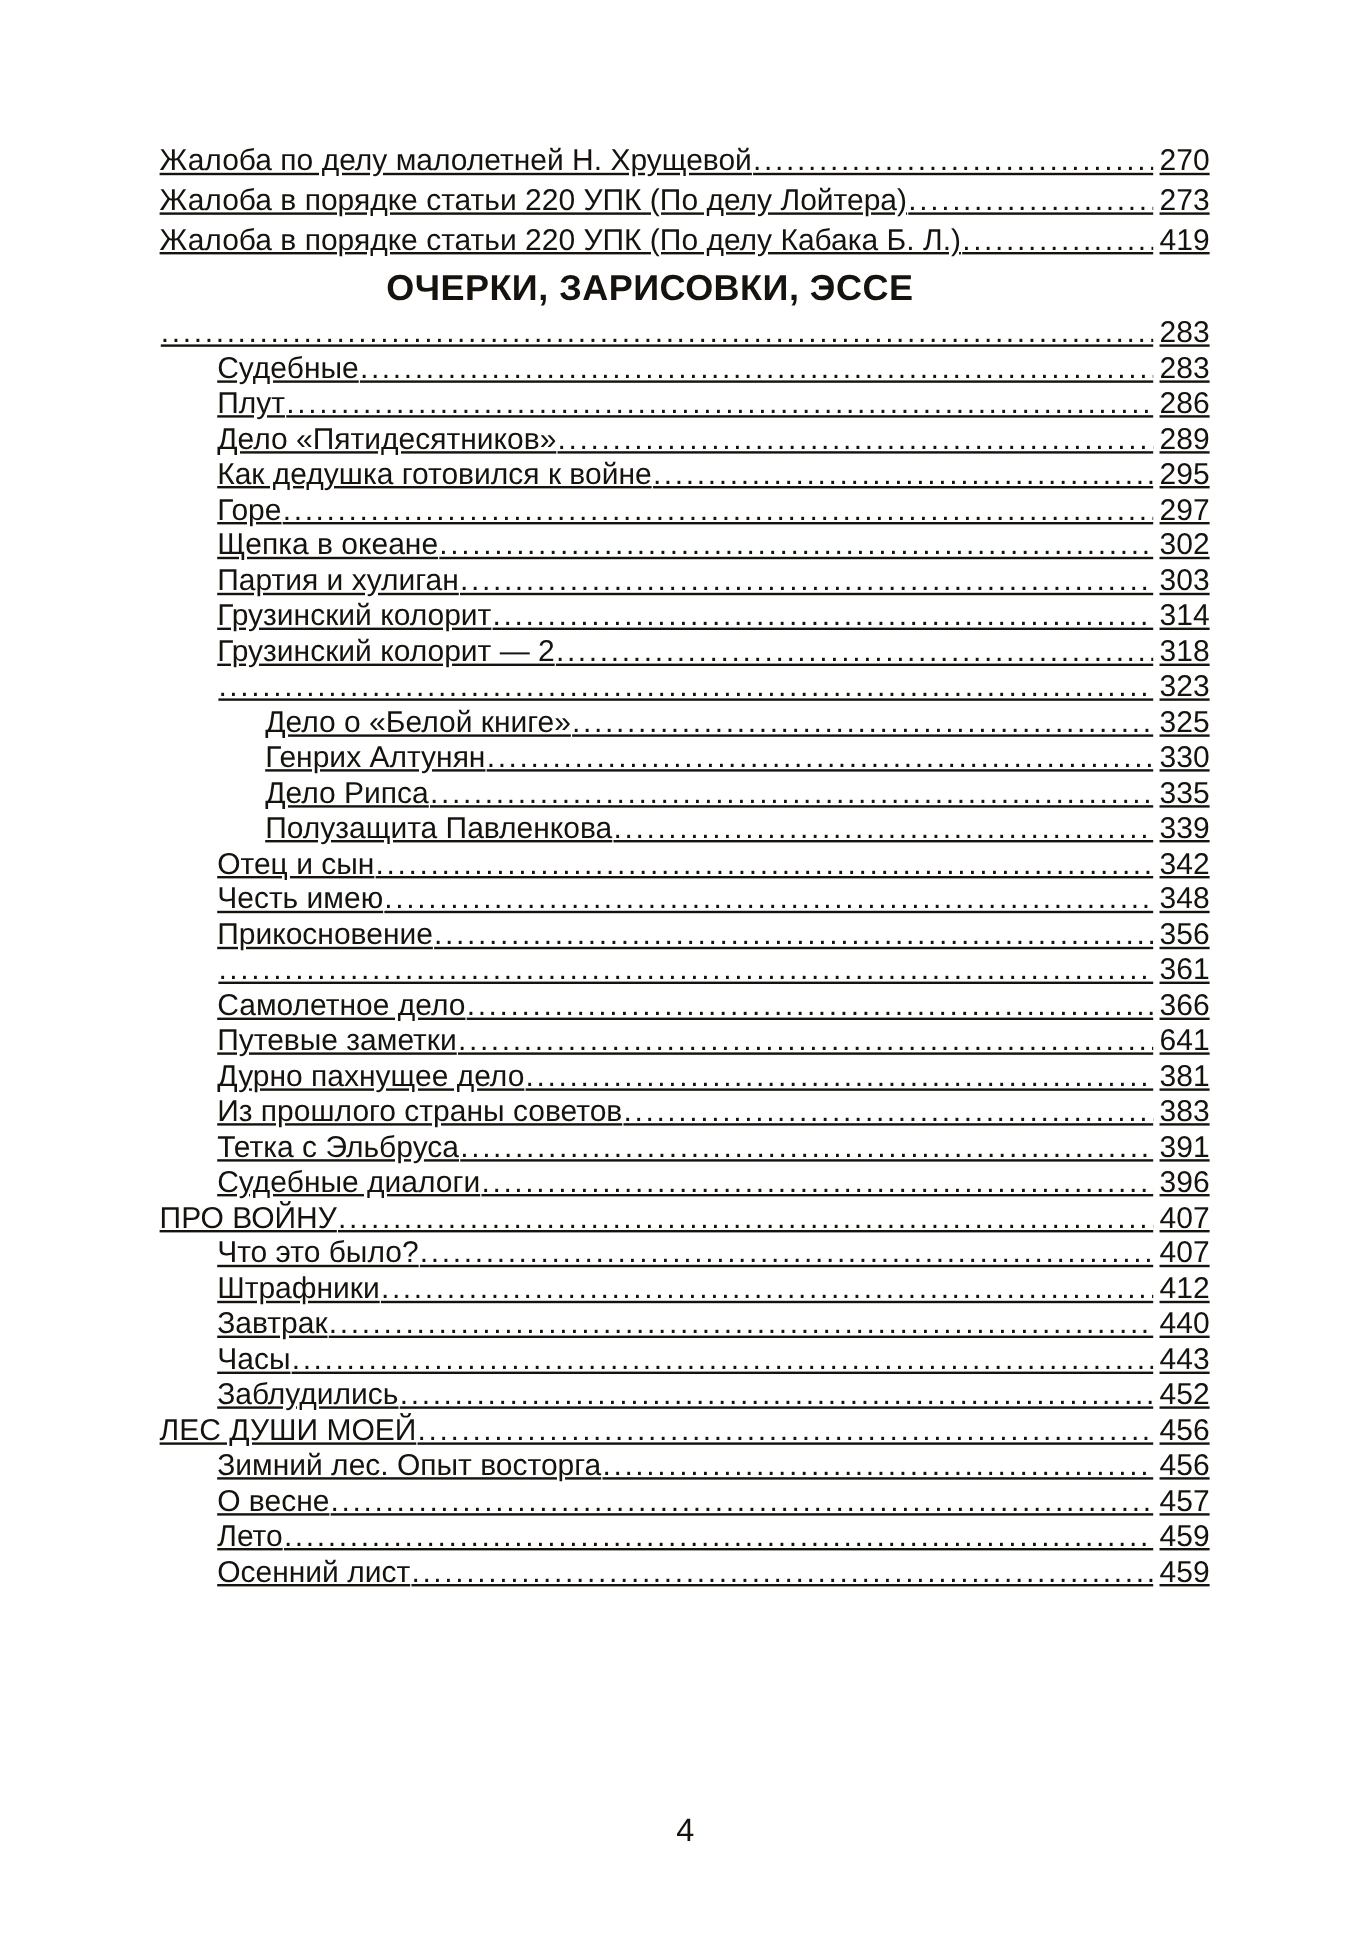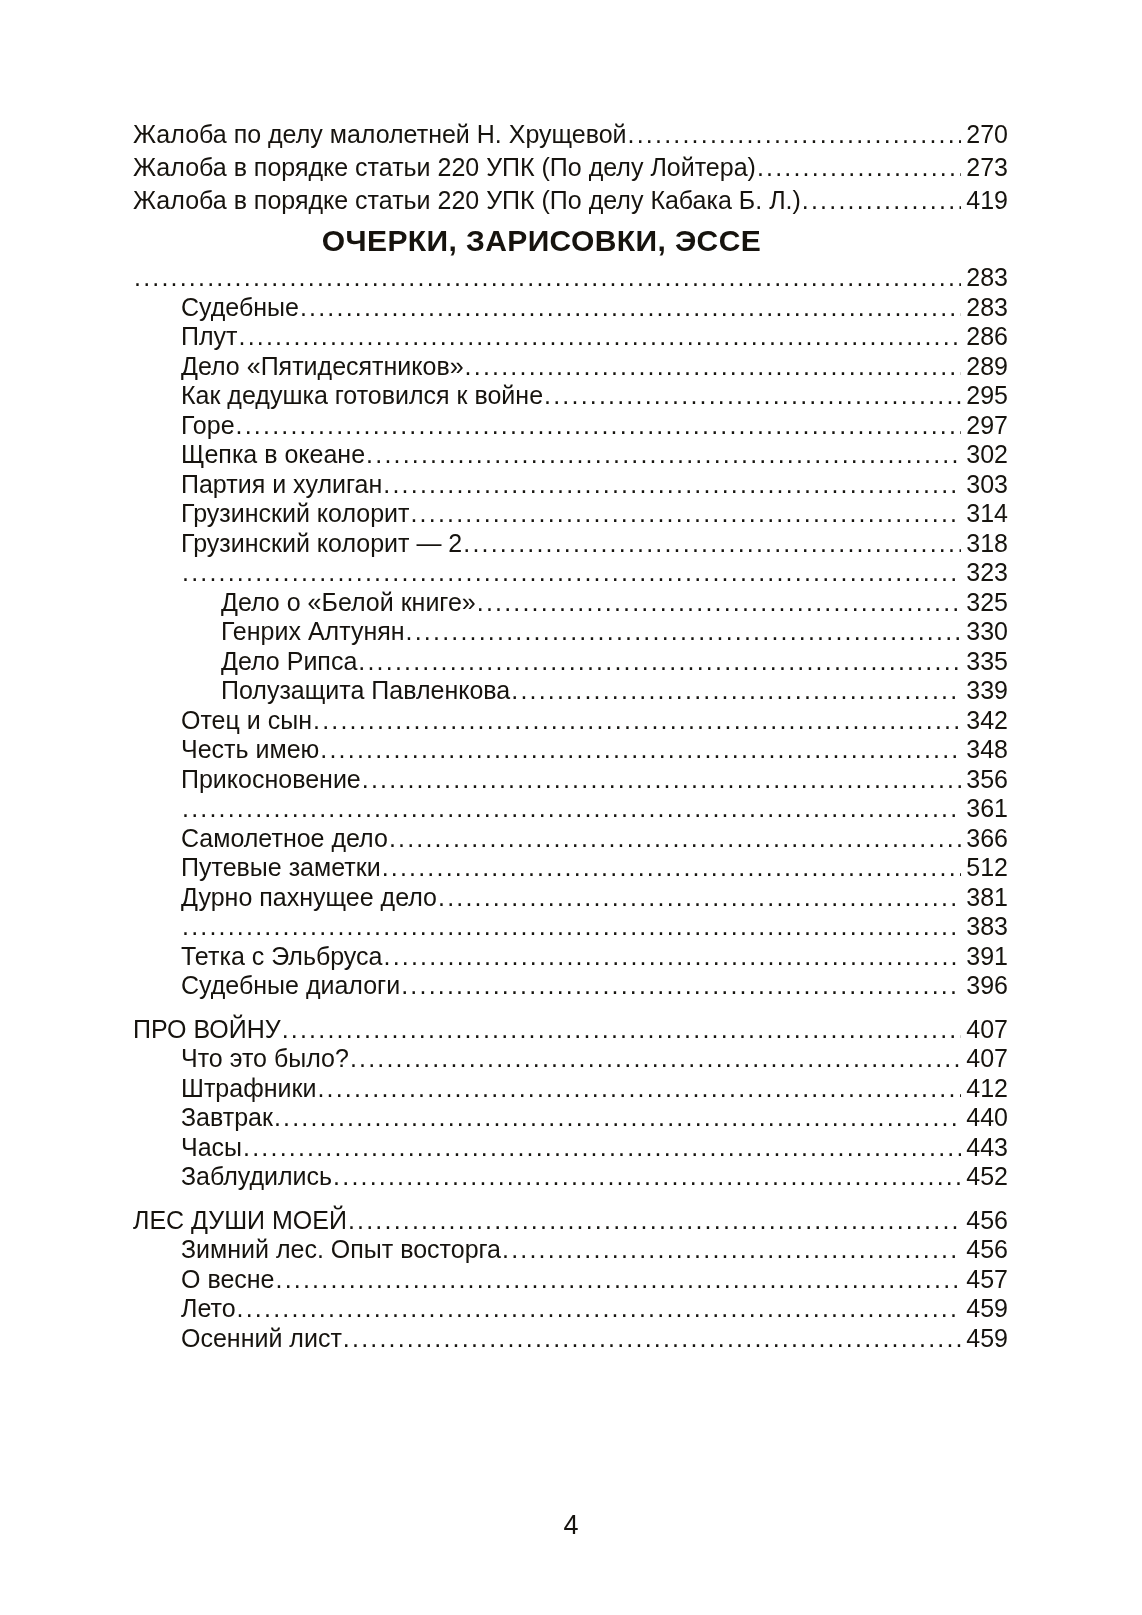--- a/index.html
+++ b/index.html
@@ -15,25 +15,26 @@
     position: absolute;
     left: 133px; top: 118px;
     width: 875px;
   }
   .toc-row {
     display: flex;
     align-items: baseline;
     font-size: 25px;
     line-height: 29.5px;
     white-space: nowrap;
+    text-decoration: underline;
   }
   .toc-list-top .toc-row { line-height: 33px; }
   .toc-row.level-1 { padding-left: 48px; }
   .toc-row.level-2 { padding-left: 88px; }
-  .toc-row.gap-before { margin-top: 14px; }
+  .toc-row.gap-before { }
   .title { flex: 0 0 auto; }
   .dots {
     flex: 1 1 auto;
     overflow: hidden;
     letter-spacing: 2.2px;
     padding-left: 1px;
     min-width: 0;
   }
   .pnum { flex: 0 0 auto; padding-left: 5px; }
   .heading {
@@ -195,30 +196,31 @@
 
       <div class="toc-row level-1">
         <span class="title">Самолетное дело</span>
         <span class="dots">........................................................................................................................................................................................................</span>
         <span class="pnum">366</span>
       </div>
 
       <div class="toc-row level-1">
         <span class="title">Путевые заметки</span>
         <span class="dots">........................................................................................................................................................................................................</span>
-        <span class="pnum">512</span>
+        <span class="pnum">641</span>
       </div>
 
       <div class="toc-row level-1">
         <span class="title">Дурно пахнущее дело</span>
         <span class="dots">........................................................................................................................................................................................................</span>
         <span class="pnum">381</span>
       </div>
 
       <div class="toc-row level-1">
+        <span class="title">Из прошлого страны советов</span>
         <span class="dots">........................................................................................................................................................................................................</span>
         <span class="pnum">383</span>
       </div>
 
       <div class="toc-row level-1">
         <span class="title">Тетка с Эльбруса</span>
         <span class="dots">........................................................................................................................................................................................................</span>
         <span class="pnum">391</span>
       </div>
 

